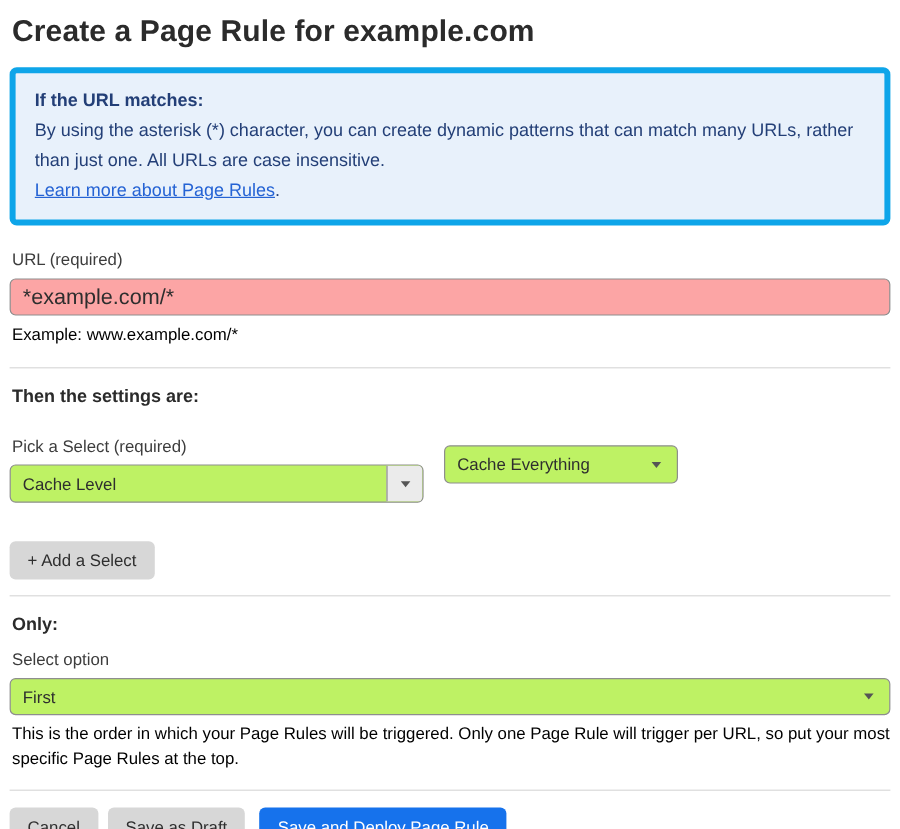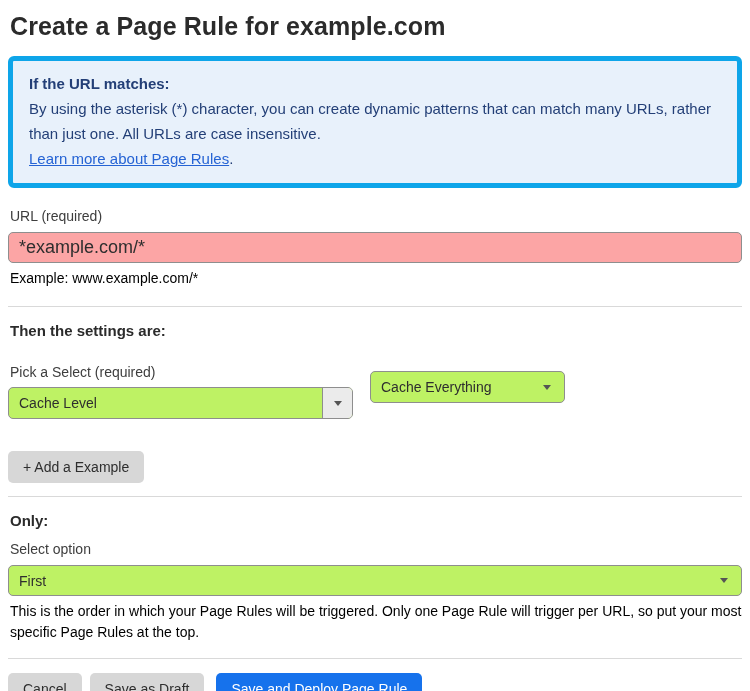--- a/index.html
+++ b/index.html
@@ -162,21 +162,21 @@
     <div class="setting-group-right">
       <div class="select-box">
         <span class="select-value">Cache Everything</span>
         <span class="inline-caret-wrap">
           <span class="caret"></span>
         </span>
       </div>
     </div>
   </div>
 
-  <button class="btn btn-gray add-setting-btn">+ Add a Example</button>
+  <button class="btn btn-gray add-setting-btn">+ Add a Select</button>
 
   <hr class="divider" style="margin-top:13px;">
 
   <div class="section-heading">Only:</div>
 
   <div class="field-label" style="margin-top:12px;">Select option</div>
   <div class="select-box order-select">
     <span class="select-value">First</span>
     <span class="inline-caret-wrap">
       <span class="caret"></span>

